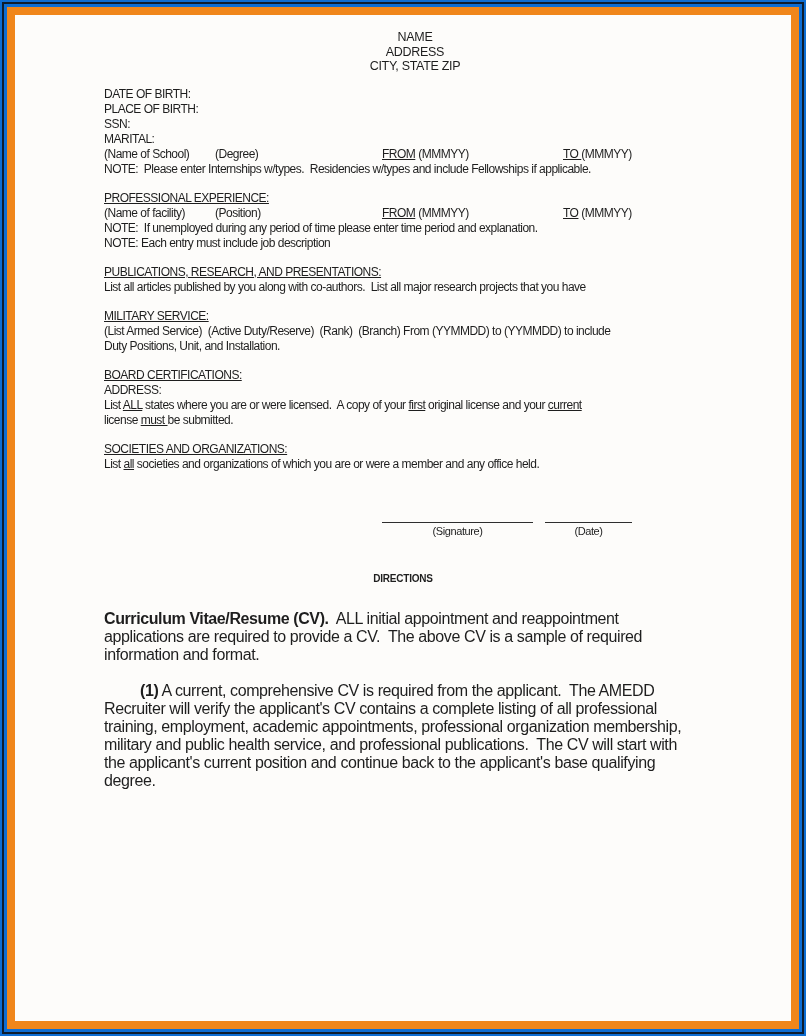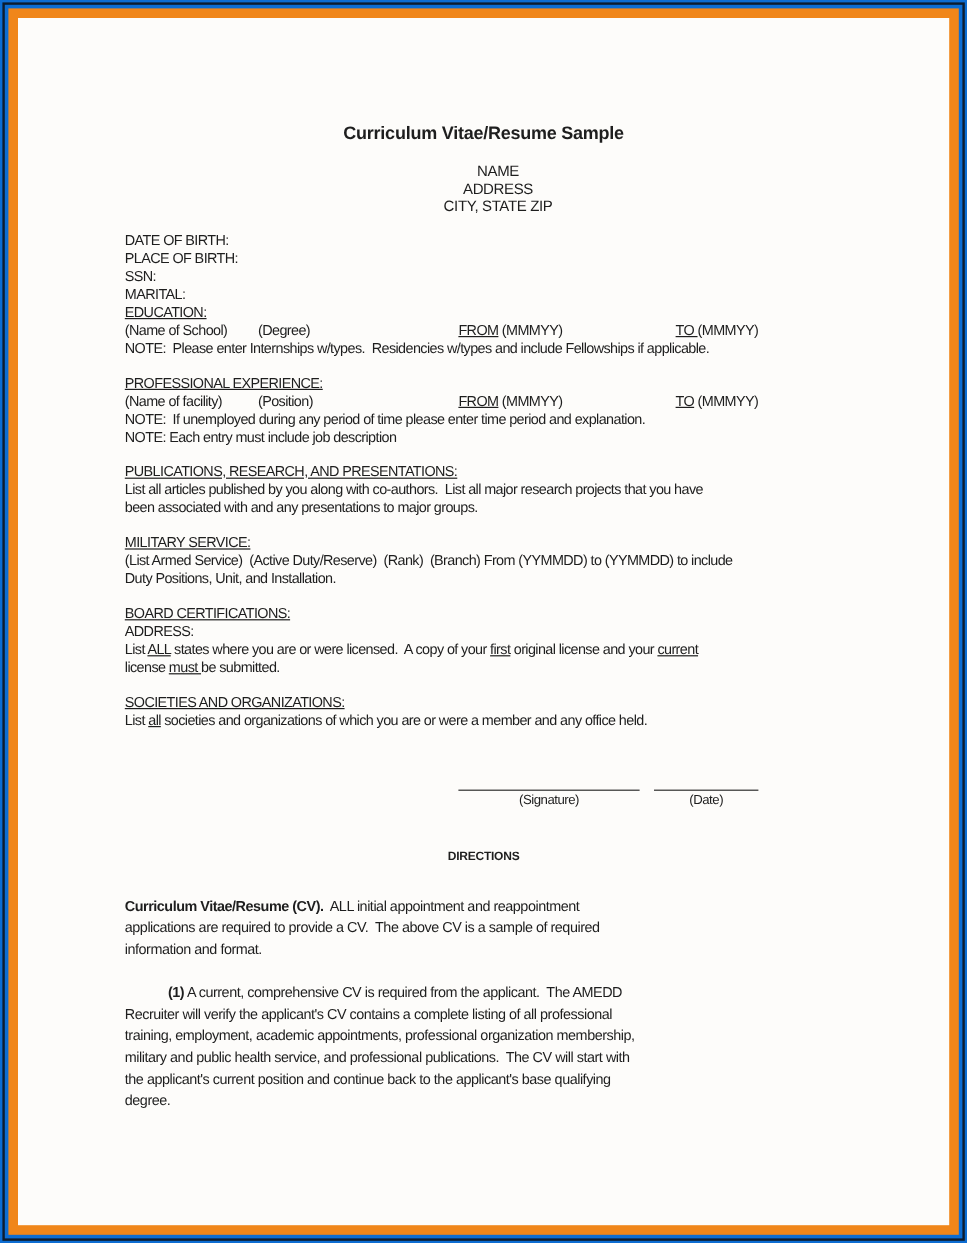--- a/index.html
+++ b/index.html
@@ -19,57 +19,54 @@
   .doc-line.tabs { position:relative; }
   .tabcell { position:absolute; top:0; white-space:pre; }
   .gap { height:14px; }
   .seg-u { text-decoration:underline; text-underline-offset:1px; }
   .seg-b { font-weight:bold; }
 
   .sigrow { position:relative; height:32px; }
   .sigitem { position:absolute; top:0; border-top:1px solid #2e2e2e; text-align:center; font-size:11px; letter-spacing:-0.4px; padding-top:1px; }
 
   .dir-head { margin-top:16px; text-align:center; font-size:10px; font-weight:bold; letter-spacing:-0.2px; line-height:18px; }
-  .dir-body { margin-left:89px; width:640px; font-size:12px; line-height:18px; letter-spacing:-0.4px; }
+  .dir-body { margin-left:89px; width:640px; font-size:16px; line-height:18px; letter-spacing:-0.4px; }
   .dir-body .doc-line { height:18px; }
   .dir-body .gap { height:18px; }
 </style>
 </head>
 <body>
 
 <div class="canvas" style="--blue: #0d6dd2; --navy: #0d1c2e; --orange: #f0861a; --page: #fdfcfa;">
   <div class="navy-ring"></div>
   <div class="orange-frame">
     <div class="page">
 
-      <div class="doc-title">Curriculum Vitae/Resume Sample</div>
 
       <div class="contact-block">
         <div>NAME</div>
         <div>ADDRESS</div>
         <div>CITY, STATE ZIP</div>
       </div>
 
       <div class="cv-body" id="cv-lines">
           <div class="doc-line"><span>DATE OF BIRTH:</span></div>
           <div class="doc-line"><span>PLACE OF BIRTH:</span></div>
           <div class="doc-line"><span>SSN:</span></div>
           <div class="doc-line"><span>MARITAL:</span></div>
-          <div class="doc-line"><span class="seg-u">EDUCATION:</span></div>
           <div class="doc-line tabs"><span class="tabcell" style="left: 0px;"><span>(Name of School)</span></span><span class="tabcell" style="left: 111px;"><span>(Degree)</span></span><span class="tabcell" style="left: 278px;"><span class="seg-u">FROM</span><span> (MMMYY)</span></span><span class="tabcell" style="left: 459px;"><span class="seg-u">TO </span><span>(MMMYY)</span></span></div>
           <div class="doc-line"><span>NOTE:  Please enter Internships w/types.  Residencies w/types and include Fellowships if applicable.</span></div>
           <div class="gap"></div>
           <div class="doc-line"><span class="seg-u">PROFESSIONAL EXPERIENCE:</span></div>
           <div class="doc-line tabs"><span class="tabcell" style="left: 0px;"><span>(Name of facility)</span></span><span class="tabcell" style="left: 111px;"><span>(Position)</span></span><span class="tabcell" style="left: 278px;"><span class="seg-u">FROM</span><span> (MMMYY)</span></span><span class="tabcell" style="left: 459px;"><span class="seg-u">TO</span><span> (MMMYY)</span></span></div>
           <div class="doc-line"><span>NOTE:  If unemployed during any period of time please enter time period and explanation.</span></div>
           <div class="doc-line"><span>NOTE: Each entry must include job description</span></div>
           <div class="gap"></div>
           <div class="doc-line"><span class="seg-u">PUBLICATIONS, RESEARCH, AND PRESENTATIONS:</span></div>
           <div class="doc-line"><span>List all articles published by you along with co-authors.  List all major research projects that you have</span></div>
-          <div class="doc-line"><span>been associated with and any presentations to major groups.</span></div>
           <div class="gap"></div>
           <div class="doc-line"><span class="seg-u">MILITARY SERVICE:</span></div>
           <div class="doc-line"><span>(List Armed Service)  (Active Duty/Reserve)  (Rank)  (Branch) From (YYMMDD) to (YYMMDD) to include</span></div>
           <div class="doc-line"><span>Duty Positions, Unit, and Installation.</span></div>
           <div class="gap"></div>
           <div class="doc-line"><span class="seg-u">BOARD CERTIFICATIONS:</span></div>
           <div class="doc-line"><span>ADDRESS:</span></div>
           <div class="doc-line"><span>List </span><span class="seg-u">ALL</span><span> states where you are or were licensed.  A copy of your </span><span class="seg-u">first</span><span> original license and your </span><span class="seg-u">current</span></div>
           <div class="doc-line"><span>license </span><span class="seg-u">must </span><span>be submitted.</span></div>
           <div class="gap"></div>

